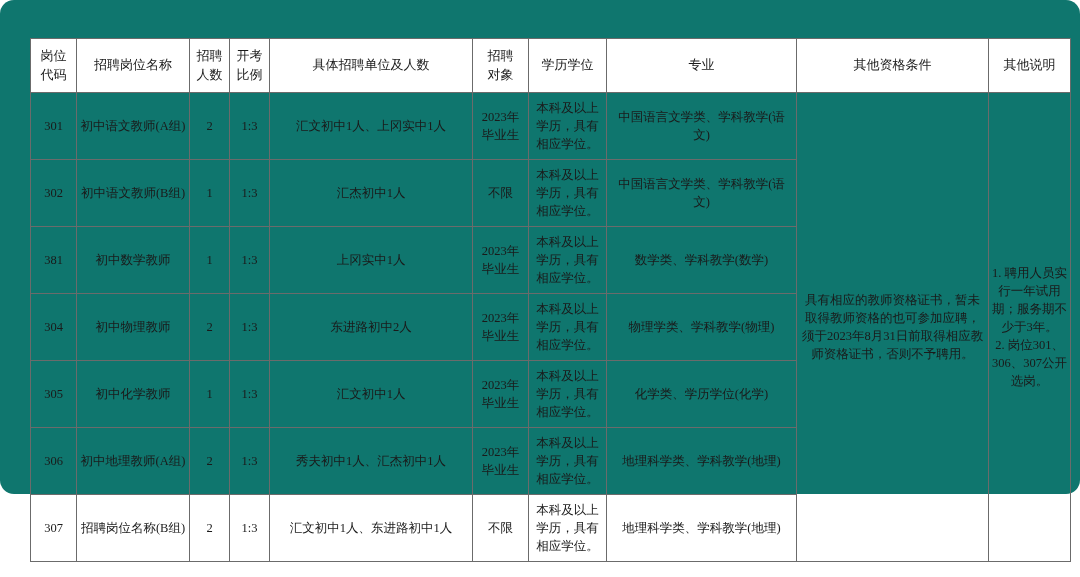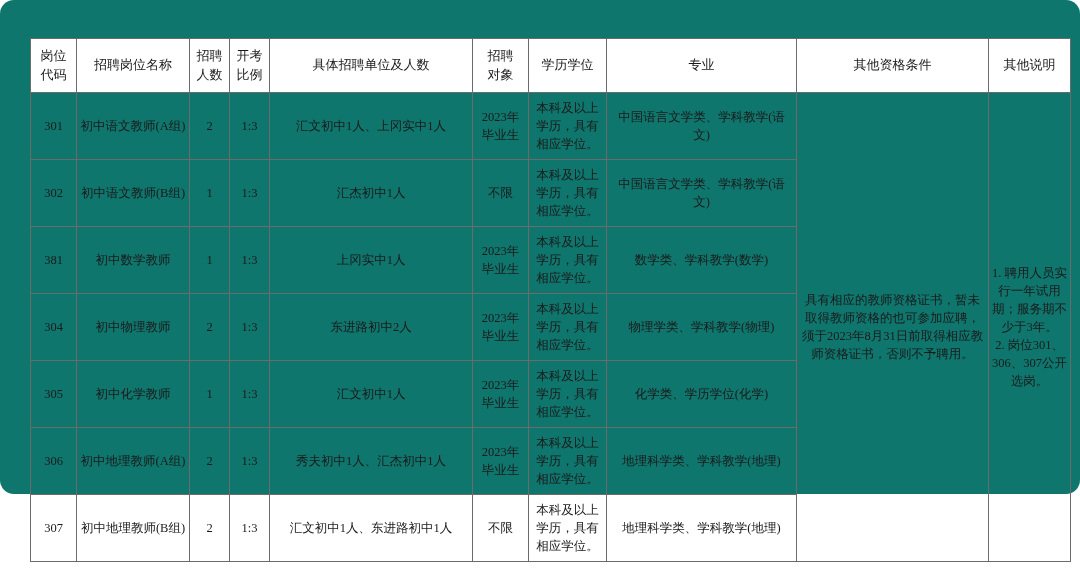--- a/index.html
+++ b/index.html
@@ -183,21 +183,21 @@
         <td class="cell-name">初中地理教师(A组)</td>
         <td>2</td>
         <td>1:3</td>
         <td>秀夫初中1人、汇杰初中1人</td>
         <td>2023年毕业生</td>
         <td class="cell-degree">本科及以上学历，具有相应学位。</td>
         <td>地理科学类、学科教学(地理)</td>
       </tr>
       <tr>
         <td>307</td>
-        <td class="cell-name">初中地理教师(B组)</td>
+        <td class="cell-name">招聘岗位名称(B组)</td>
         <td>2</td>
         <td>1:3</td>
         <td>汇文初中1人、东进路初中1人</td>
         <td>不限</td>
         <td class="cell-degree">本科及以上学历，具有相应学位。</td>
         <td>地理科学类、学科教学(地理)</td>
       </tr>
     </tbody>
   </table>
 </div>

